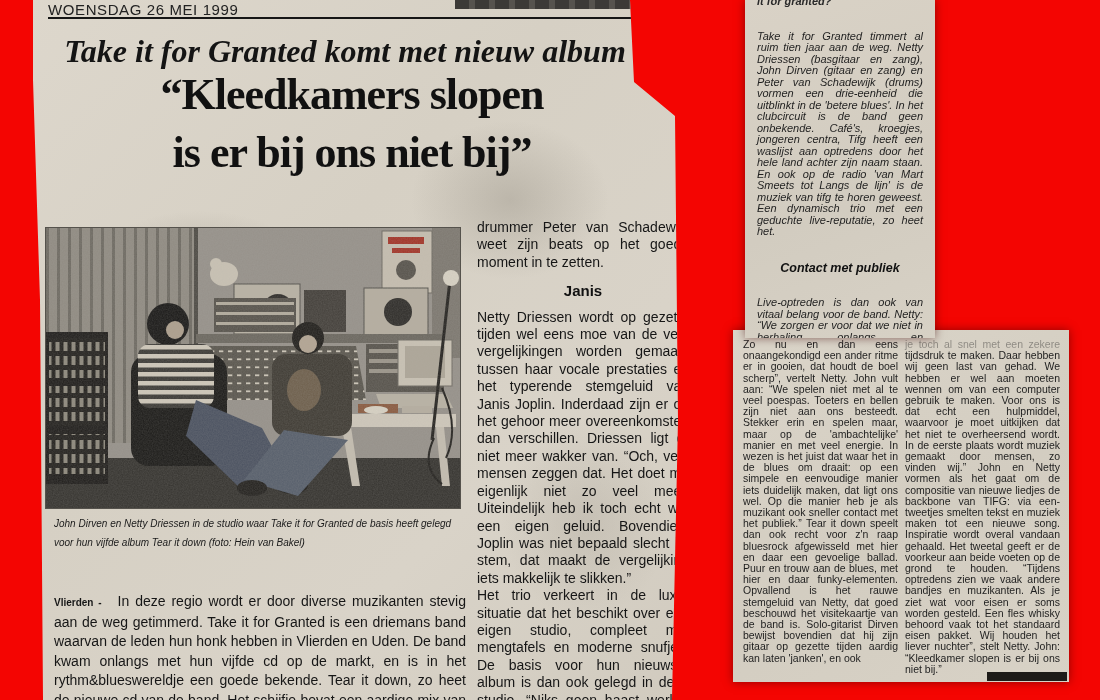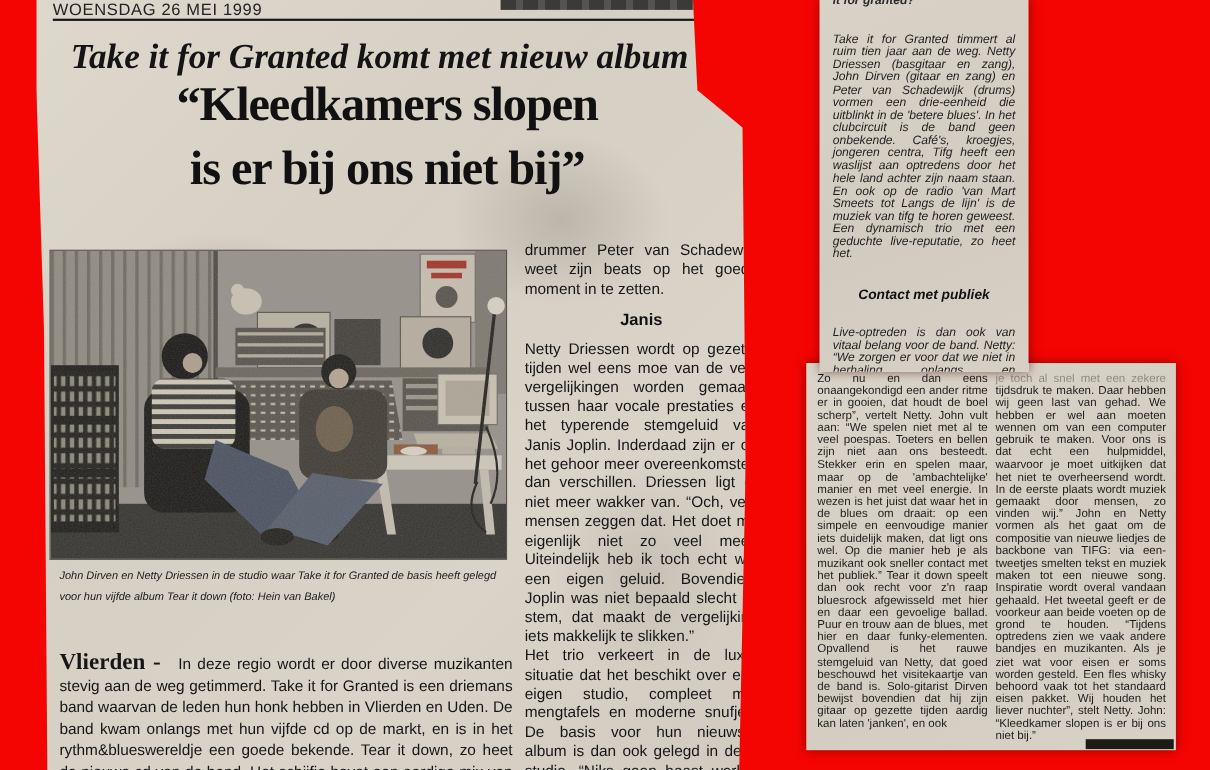--- a/index.html
+++ b/index.html
@@ -30,21 +30,21 @@
     font-size:32px;color:#141414;}
   .headline{position:absolute;left:0;top:66px;width:644px;margin:0;text-align:center;
     font-family:"Liberation Serif",serif;font-weight:bold;font-size:44px;line-height:58px;
     letter-spacing:-1px;color:#111;}
   .photo{position:absolute;left:16px;top:228px;width:414px;height:280px;background:#6a665f;
     outline:1px solid #55524c;}
   .caption{position:absolute;left:24px;top:514px;width:414px;
     font-style:italic;font-size:10px;line-height:19px;color:#1b1b1b;}
   .lead{position:absolute;left:24px;top:578px;width:412px;
     font-size:14px;line-height:19.5px;text-align:justify;color:#161616;}
-  .lead b{margin-right:16px;font-size:21px;font-family:Liberation Serif, serif;}
+  .lead b{margin-right:16px;font-size:10px;}
   .rightcol{position:absolute;left:447px;top:219px;width:212px;
     font-size:14px;line-height:17.4px;text-align:justify;color:#161616;}
   .rightcol p{margin:0 0 0 0;}
   .subhead{font-weight:bold;text-align:center;font-size:15px;margin:11px 0 9px 0;color:#111;}
   
   .clip-tr{left:745px;top:0;width:190px;height:338px;overflow:hidden;z-index:3;
     background:linear-gradient(160deg,#d9d2c6,#d2ccc0 60%,#d7d1c5);font-style:italic;}
   .clip-tr .inner{padding:0 12px;font-size:11px;line-height:11.5px;text-align:justify;color:#1f1f1f;}
   .clip-tr .partial{margin-top:-4px;font-weight:bold;color:#2a2a2a;}
   .clip-tr p{margin:23px 0 0 0;}

